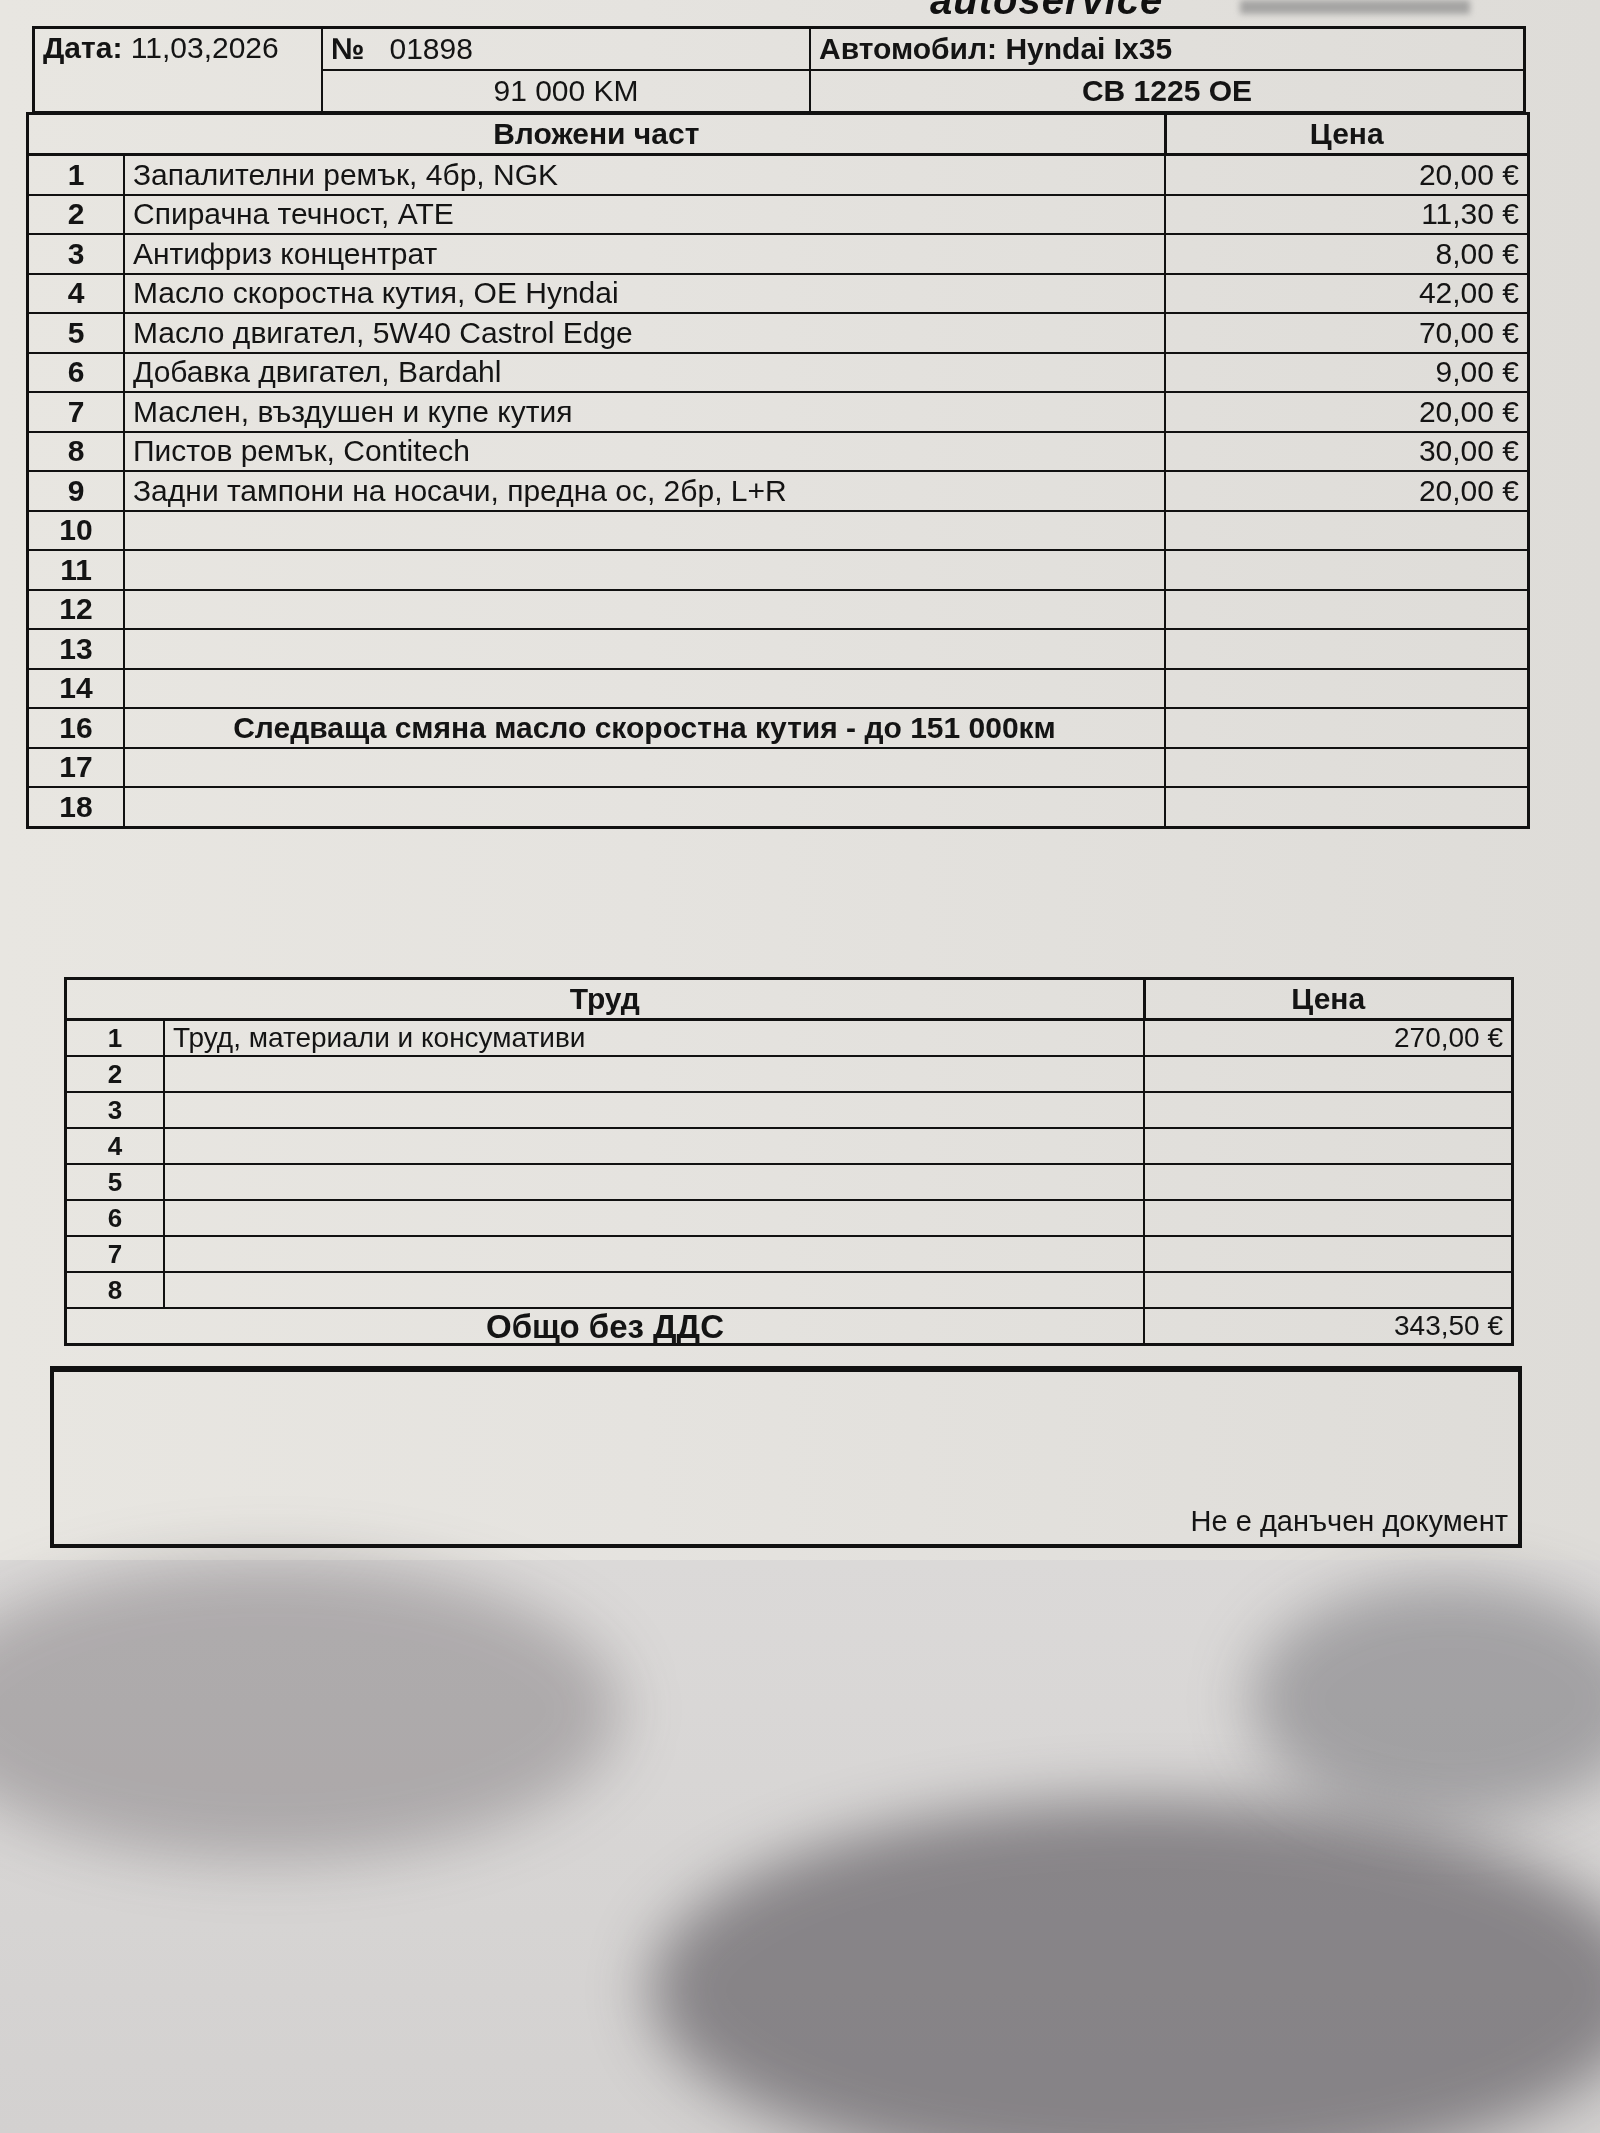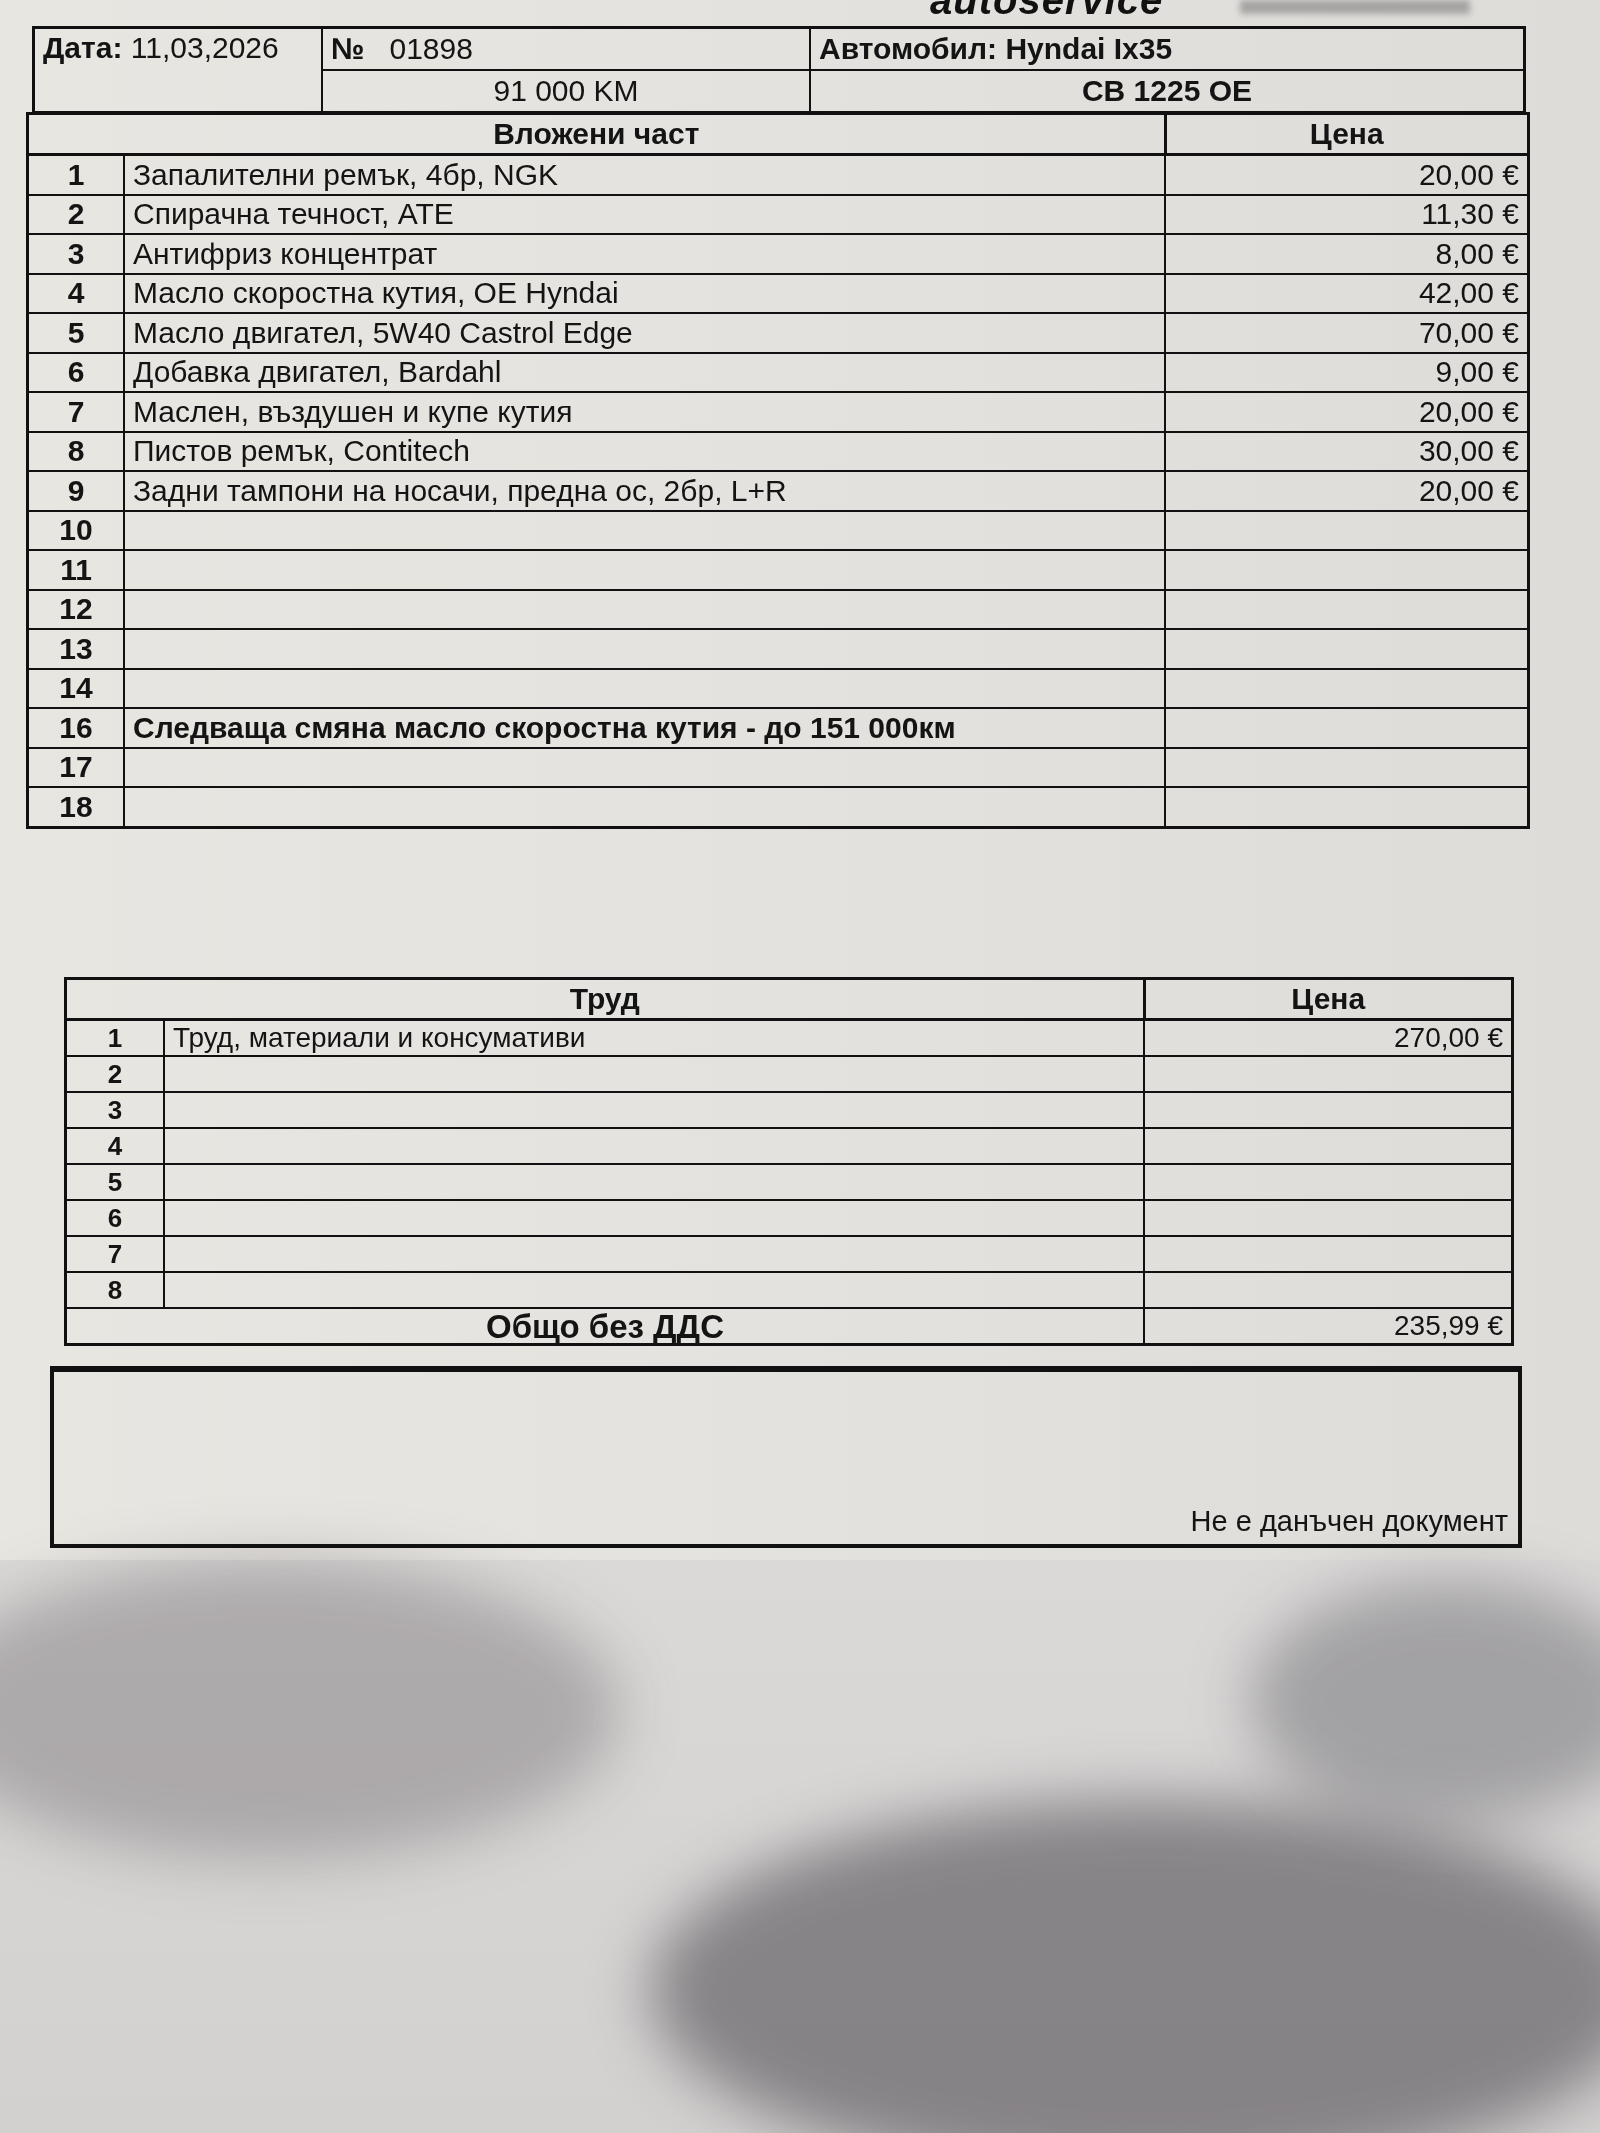--- a/index.html
+++ b/index.html
@@ -150,21 +150,21 @@
           <td class="desc"></td>
           <td class="price"></td>
         </tr>
         <tr>
           <td class="num">14</td>
           <td class="desc"></td>
           <td class="price"></td>
         </tr>
         <tr>
           <td class="num">16</td>
-          <td class="desc" style="font-weight: bold; ">Следваща смяна масло скоростна кутия - до 151 000км</td>
+          <td class="desc" style="font-weight: bold; text-align: center;">Следваща смяна масло скоростна кутия - до 151 000км</td>
           <td class="price"></td>
         </tr>
         <tr>
           <td class="num">17</td>
           <td class="desc"></td>
           <td class="price"></td>
         </tr>
         <tr>
           <td class="num">18</td>
           <td class="desc"></td>
@@ -218,21 +218,21 @@
         </tr>
         <tr>
           <td class="num">8</td>
           <td class="desc"></td>
           <td class="price"></td>
         </tr>
       </tbody>
     <tfoot>
       <tr>
         <td colspan="2" class="c b" style="font-size:33px;">Общо без ДДС</td>
-        <td class="r" style="font-size:28px;">235,99 €</td>
+        <td class="r" style="font-size:28px;">343,50 €</td>
       </tr>
     </tfoot>
   </table>
 
   <div class="foot">
     <div class="note">Не е данъчен документ</div>
   </div>
 </div>
 
 </body></html>

